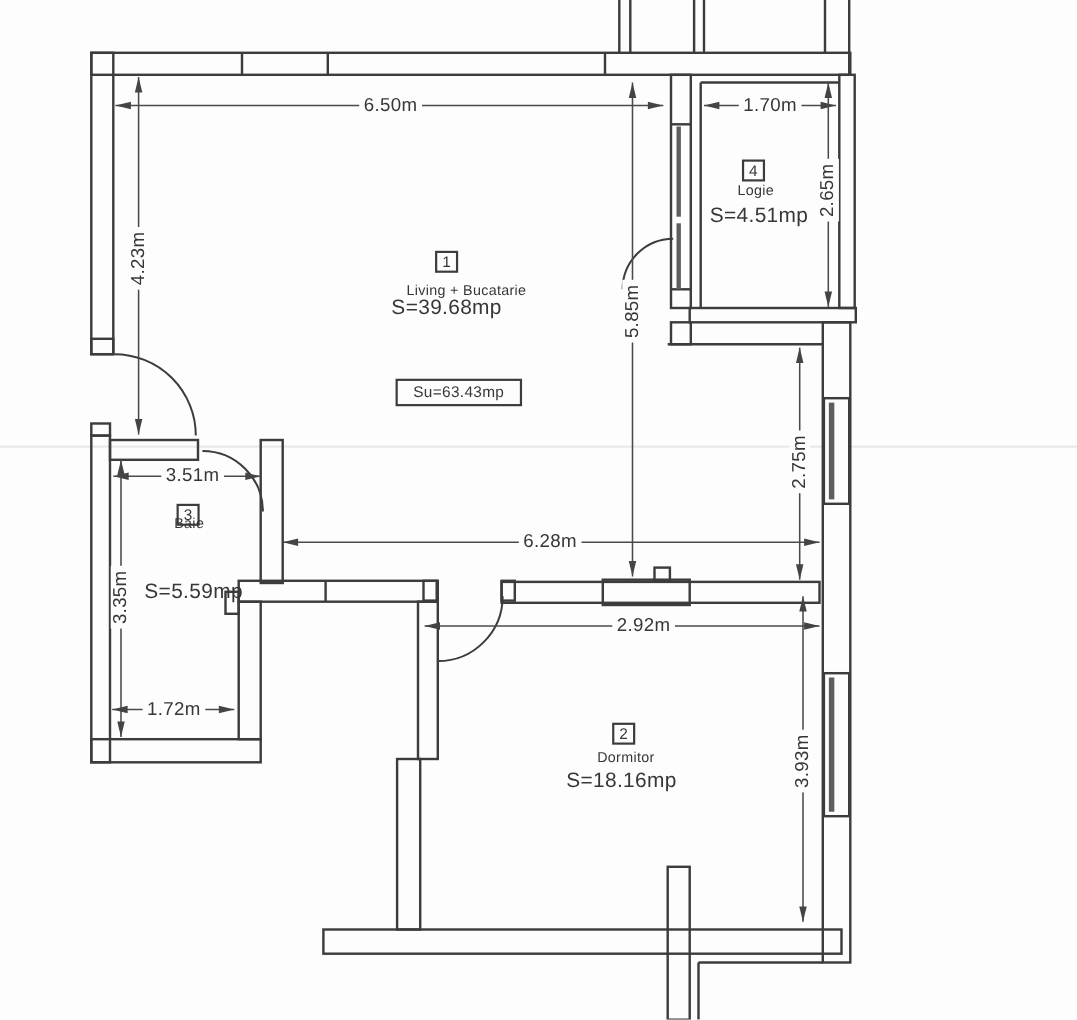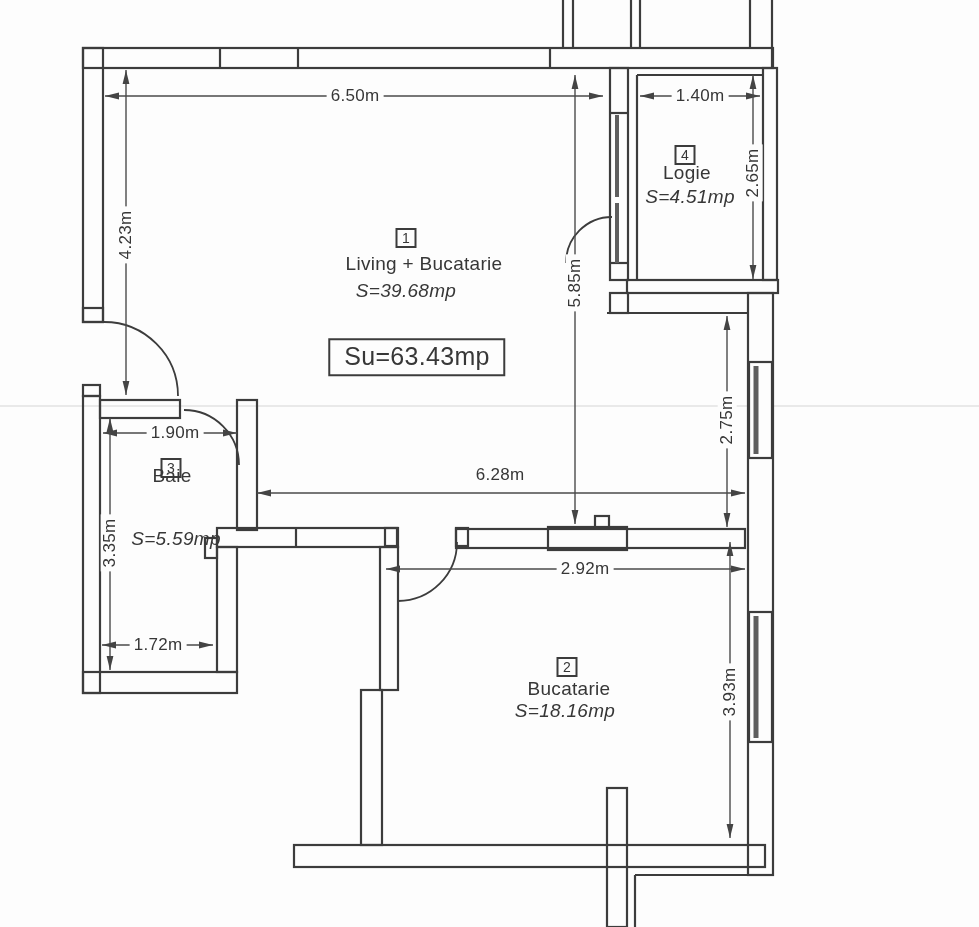--- a/index.html
+++ b/index.html
@@ -7,28 +7,28 @@
     position:relative;width:979px;height:927px;background:#fdfdfd;
     font-family:"Liberation Sans", sans-serif;overflow:hidden;
   }
   #plan-svg{position:absolute;left:0;top:0;}
   .lbl{
     position:absolute;transform:translate(-50%,-50%);
     background:#fdfdfd;color:#373737;white-space:nowrap;
     font-size:17px;letter-spacing:0.3px;padding:0 4px;line-height:1.1;
   }
   .lbl.v{transform:translate(-50%,-50%) rotate(-90deg);}
-  .room-name{font-size:19px;background:transparent;padding:0;}
-  .room-area{font-size:19px;background:transparent;padding:0;font-style:italic;}
+  .room-name{font-size:13px;background:transparent;padding:0;}
+  .room-area{font-size:19px;background:transparent;padding:0;}
   .room-no{
     font-size:14px;border:2px solid #3c3c3c;background:#fdfdfd;
     padding:0 4px;line-height:16px;min-width:9px;text-align:center;
   }
   .su-box{
-    font-size:25px;border:2.5px solid #3c3c3c;background:#fdfdfd;
+    font-size:14px;border:2.5px solid #3c3c3c;background:#fdfdfd;
     padding:3px 14px;font-weight:400;
   }
 </style>
 </head>
 <body>
 
 <div id="plan-wrap">
 
 <svg id="plan-svg" width="979" height="927" viewBox="0 0 979 927">
   <defs>
@@ -135,39 +135,39 @@
     <line x1="102" y1="645" x2="213" y2="645"></line>
     <line x1="386" y1="569" x2="745" y2="569"></line>
     <line x1="730" y1="542" x2="730" y2="838"></line>
   </g>
 </svg>
 
 <div>
 
   <div class="lbl" style="left:355px;top:96px">6.50m</div>
   <div class="lbl v" style="left:126px;top:235px">4.23m</div>
-  <div class="lbl" style="left:700px;top:96px">1.40m</div>
+  <div class="lbl" style="left:700px;top:96px">1.70m</div>
   <div class="lbl v" style="left:753px;top:173px">2.65m</div>
   <div class="lbl v" style="left:575px;top:283px">5.85m</div>
   <div class="lbl v" style="left:727px;top:420px">2.75m</div>
-  <div class="lbl" style="left:500px;top:475px">6.28m</div>
-  <div class="lbl" style="left:175px;top:433px">1.90m</div>
+  <div class="lbl" style="left:500px;top:493px">6.28m</div>
+  <div class="lbl" style="left:175px;top:433px">3.51m</div>
   <div class="lbl v" style="left:110px;top:543px">3.35m</div>
   <div class="lbl" style="left:158px;top:645px">1.72m</div>
   <div class="lbl" style="left:585px;top:569px">2.92m</div>
   <div class="lbl v" style="left:730px;top:692px">3.93m</div>
 
   <div class="lbl room-no" style="left:406px;top:238px">1</div>
   <div class="lbl room-name" style="left:424px;top:264px">Living + Bucatarie</div>
-  <div class="lbl room-area" style="left:406px;top:291px">S=39.68mp</div>
+  <div class="lbl room-area" style="left:406px;top:281px">S=39.68mp</div>
 
   <div class="lbl su-box" style="left:417px;top:357px">Su=63.43mp</div>
 
   <div class="lbl room-no" style="left:567px;top:667px">2</div>
-  <div class="lbl room-name" style="left:569px;top:689px">Bucatarie</div>
+  <div class="lbl room-name" style="left:569px;top:689px">Dormitor</div>
   <div class="lbl room-area" style="left:565px;top:711px">S=18.16mp</div>
 
   <div class="lbl room-no" style="left:171px;top:468px">3</div>
   <div class="lbl room-name" style="left:172px;top:476px">Baie</div>
   <div class="lbl room-area" style="left:176px;top:539px">S=5.59mp</div>
 
   <div class="lbl room-no" style="left:685px;top:155px">4</div>
   <div class="lbl room-name" style="left:687px;top:173px">Logie</div>
   <div class="lbl room-area" style="left:690px;top:197px">S=4.51mp</div>
 

